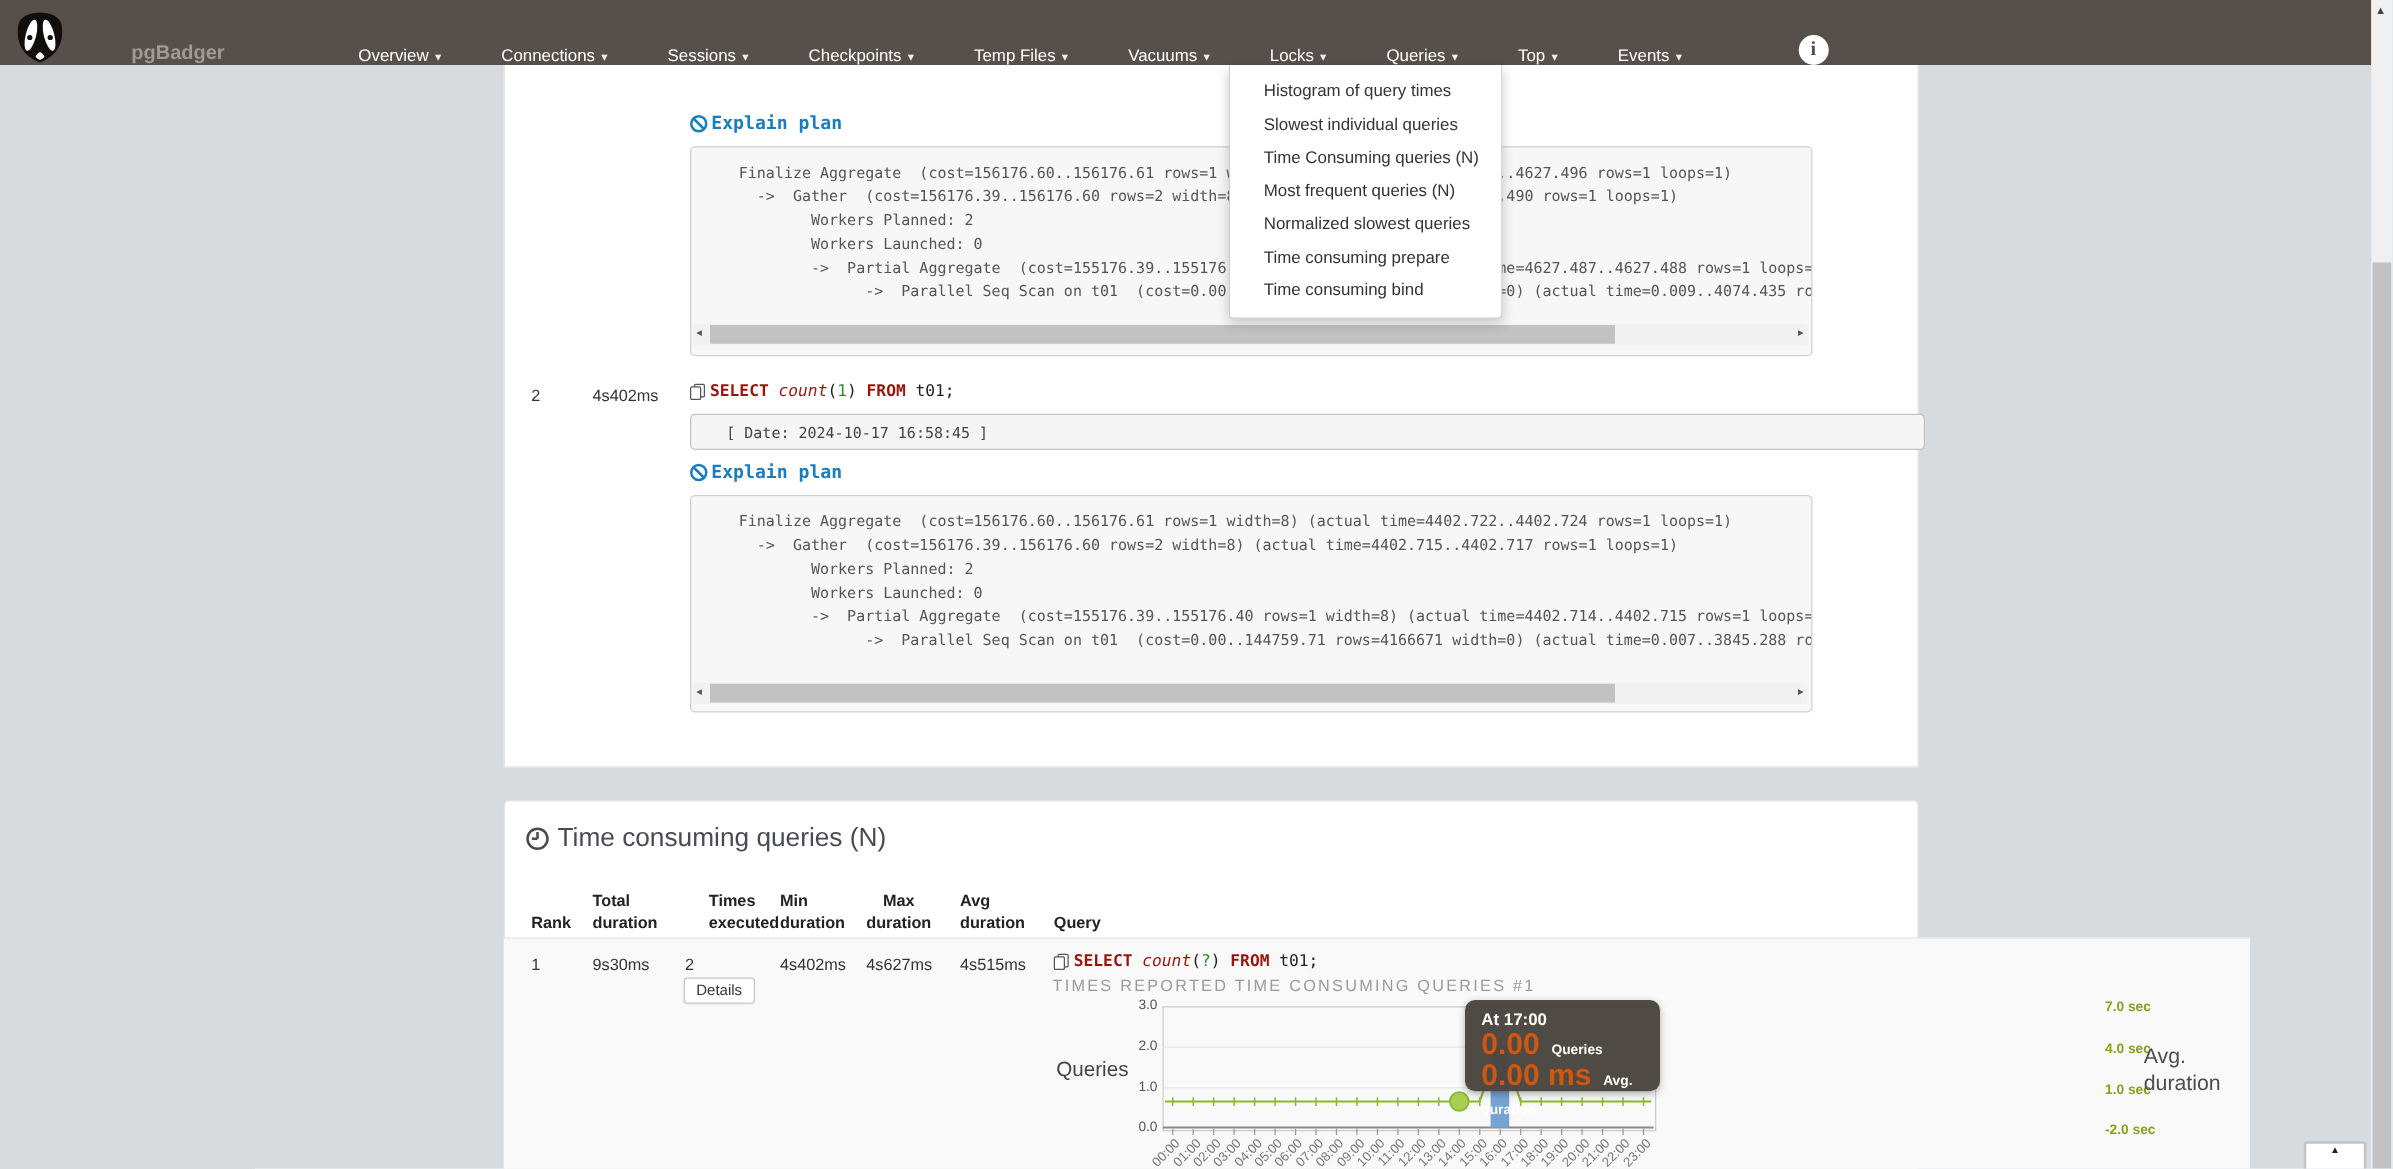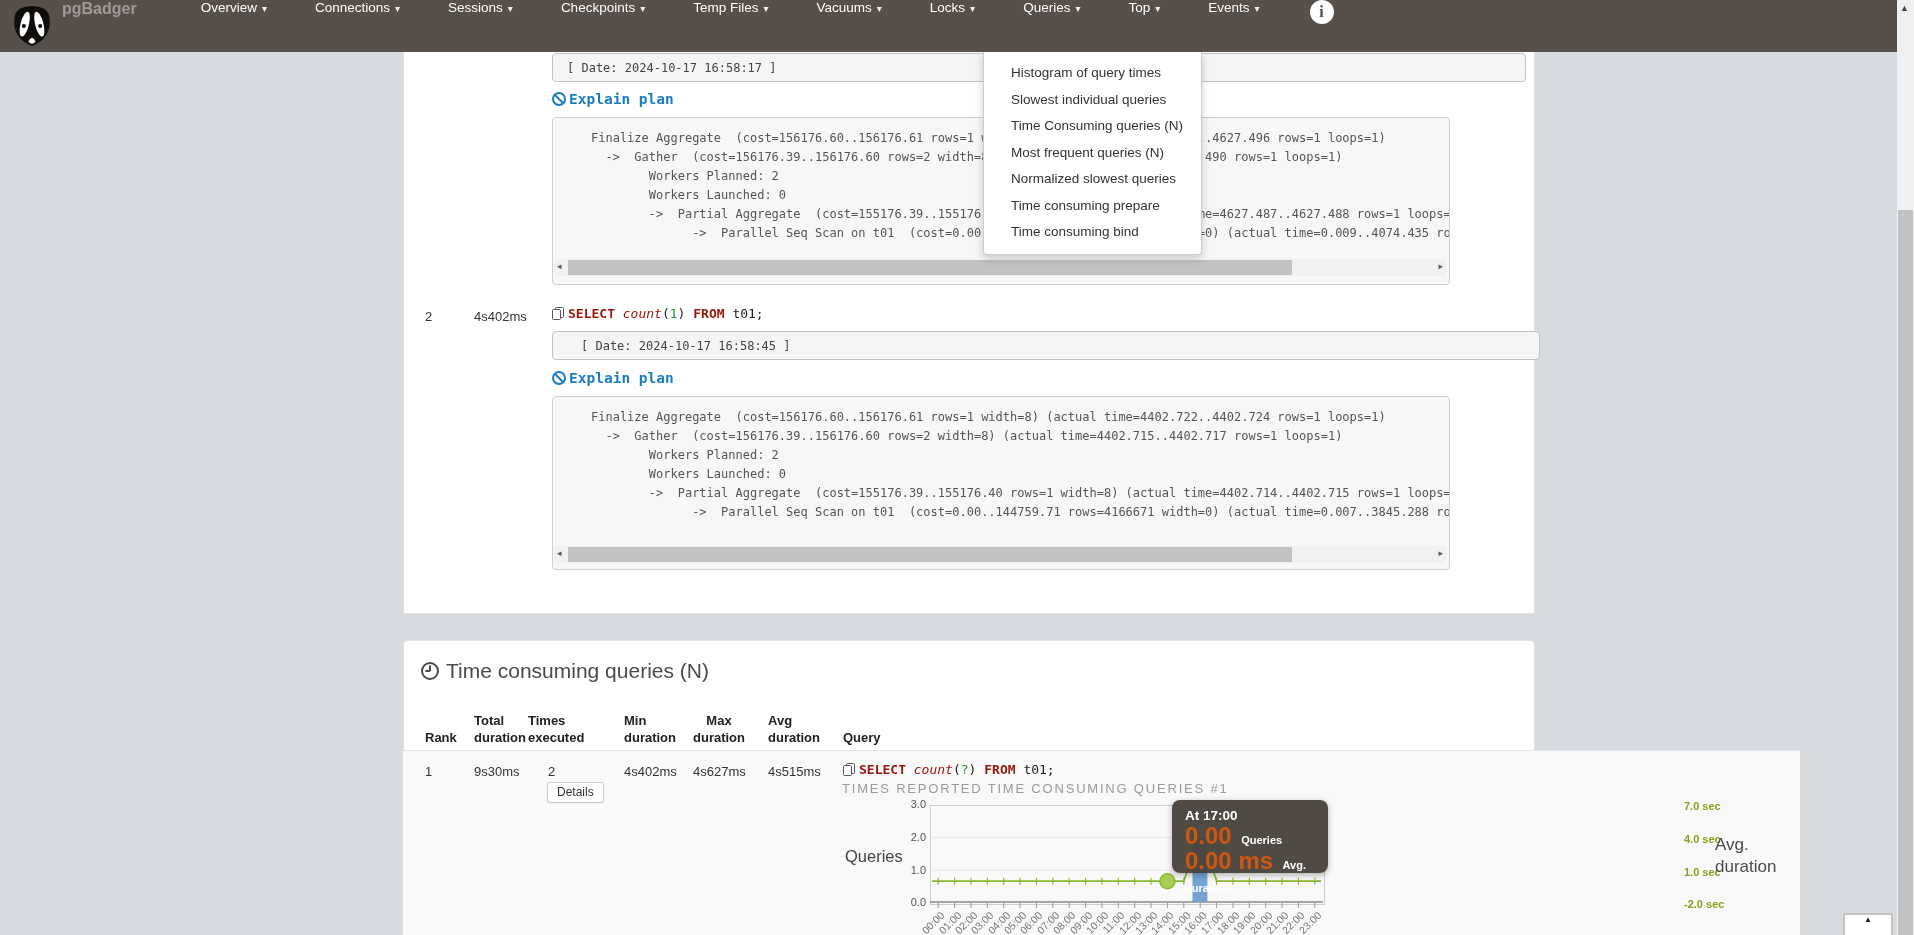--- a/index.html
+++ b/index.html
@@ -1,20 +1,20 @@
 <!DOCTYPE html>
 <html><head>
 <meta charset="utf-8">
 <style>
   html,body{margin:0;padding:0;}
   #screen{position:relative;width:1914px;height:935px;overflow:hidden;background:#d7dbdd;
           font-family:"Liberation Sans",sans-serif;color:#333;}
   .abs{position:absolute;}
   
-  #navbar{left:0;top:0;width:1897px;height:52px;background:#564f4a;display:flex;align-items:flex-start;}
+  #navbar{left:0;top:0;width:1897px;height:52px;background:#564f4a;display:flex;align-items:flex-end;gap:43px;}
   #logo{width:40px;height:44px;margin:4px 10px 0 12px;flex:0 0 auto;}
   #brand{color:#9e9a97;font-size:16px;font-weight:bold;margin-right:40px;}
   #nav-items{display:flex;list-style:none;margin:0;padding:0;}
   #nav-items li{color:#fff;font-size:13.5px;padding:0 24px;cursor:pointer;white-space:nowrap;}
   #nav-items li .caret{font-size:10px;margin-left:5px;color:#eee;}
   #info-btn{width:24px;height:24px;border-radius:50%;background:#fff;color:#564f4a;
             font-family:"Liberation Serif",serif;font-weight:bold;font-size:16px;
             display:flex;align-items:center;justify-content:center;margin-left:26px;cursor:pointer;}
   
   #dropdown{left:983px;top:52px;width:217px;background:#fff;border:1px solid #cdcdcd;border-top:none;
@@ -96,23 +96,20 @@
       <div>Slowest individual queries</div>
       <div>Time Consuming queries (N)</div>
       <div>Most frequent queries (N)</div>
       <div>Normalized slowest queries</div>
       <div>Time consuming prepare</div>
       <div>Time consuming bind</div>
     </div>
 
   <div class="panel abs" style="left:403px;top:52px;width:1130px;height:561px;border-top:none;"></div>
 
-  <div class="datebox abs" style="left:552px;top:53px;width:958px;height:27px;">
-    <span>[ Date: 2024-10-17 16:58:17 ]</span>
-  </div>
 
   <div class="explain-link abs" style="left:551px;top:91px;">
     <svg width="16" height="16" style="margin-right:2px;">
       <circle cx="8" cy="8" r="6" stroke="#1a7dc0" stroke-width="2" fill="none"></circle>
       <line x1="4" y1="4" x2="12" y2="12" stroke="#1a7dc0" stroke-width="2"></line>
     </svg>
     <span>Explain plan</span>
   </div>
 
   <div class="codeblock abs" style="left:552px;top:117px;width:896px;height:166px;">
@@ -177,21 +174,21 @@
   </div>
 
   <div id="table-headers">
       <div class="hdr abs" style="left: 425px; top: 706px;">
         <div>Rank</div>
       </div>
       <div class="hdr abs" style="left: 474px; top: 706px;">
         <div>Total</div>
         <div>duration</div>
       </div>
-      <div class="hdr abs" style="left: 528px; top: 706px;">
+      <div class="hdr abs" style="left: 567px; top: 706px;">
         <div>Times</div>
         <div>executed</div>
       </div>
       <div class="hdr abs" style="left: 624px; top: 706px;">
         <div>Min</div>
         <div>duration</div>
       </div>
       <div class="hdr abs" style="left: 693px; top: 706px; align-items: center;">
         <div>Max</div>
         <div>duration</div>

